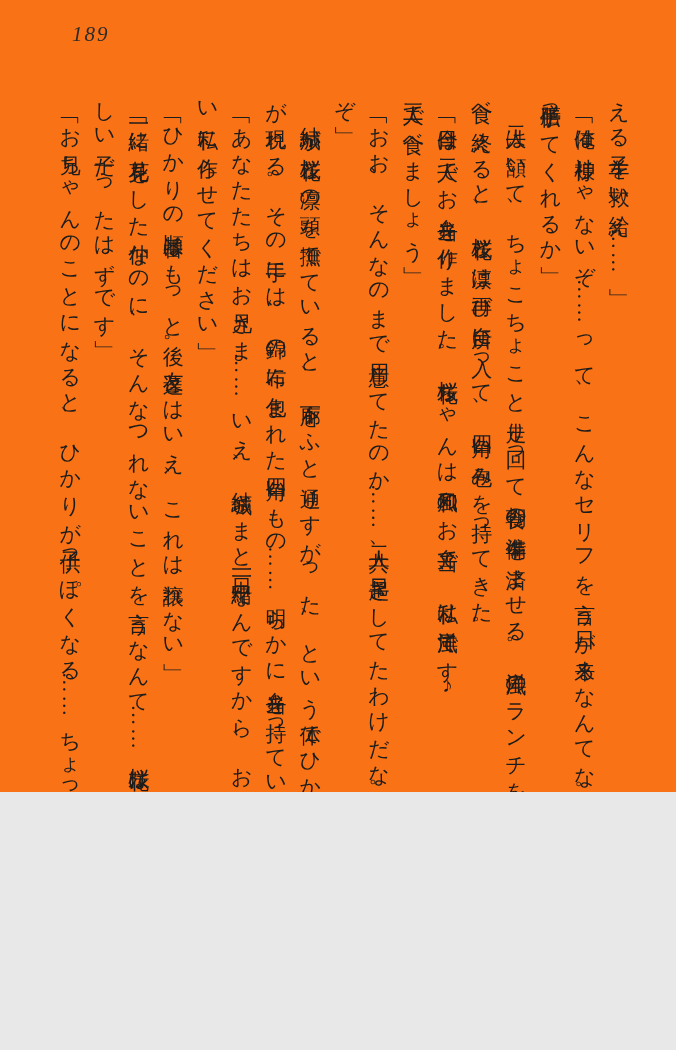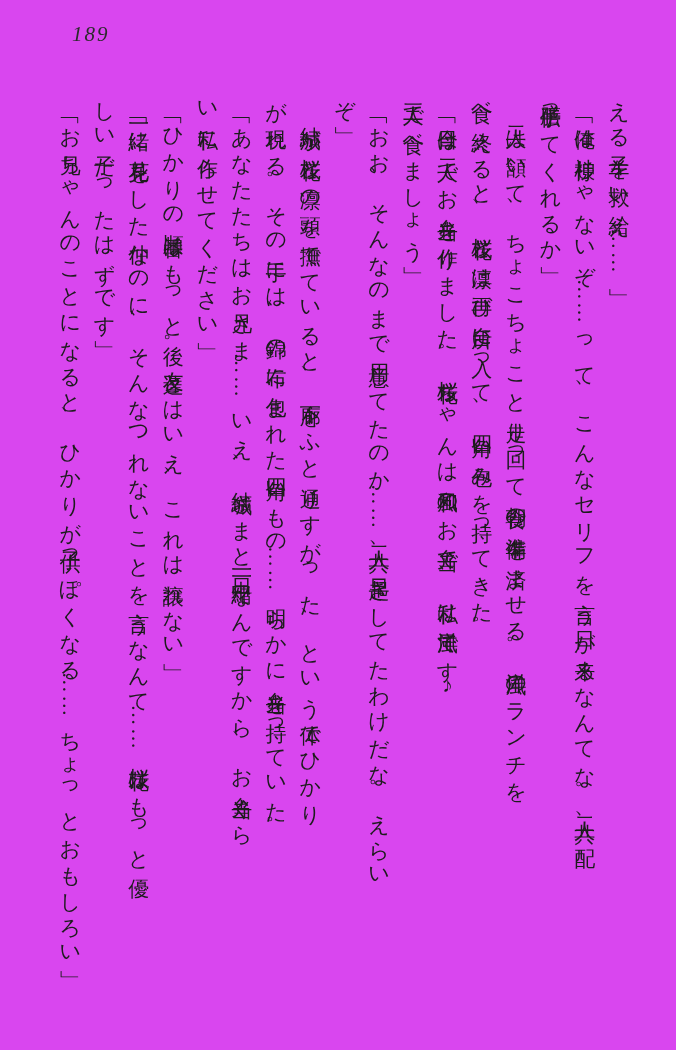--- a/index.html
+++ b/index.html
@@ -3,23 +3,23 @@
 <meta charset="utf-8">
 <style>
   html, body {
     margin: 0;
     padding: 0;
     background: #e8e8e8;
   }
   .book-page {
     position: relative;
     width: 676px;
-    height: 1050px;
+    height: 792px;
     margin: 0 auto;
-    background: #d946ef;
+    background: #f97316;
     overflow: hidden;
     font-family: "Liberation Serif", "DejaVu Serif", serif;
   }
   .page-number {
     position: absolute;
     top: 22px;
     left: 72px;
     font-size: 21px;
     font-style: italic;
     letter-spacing: 2px;

